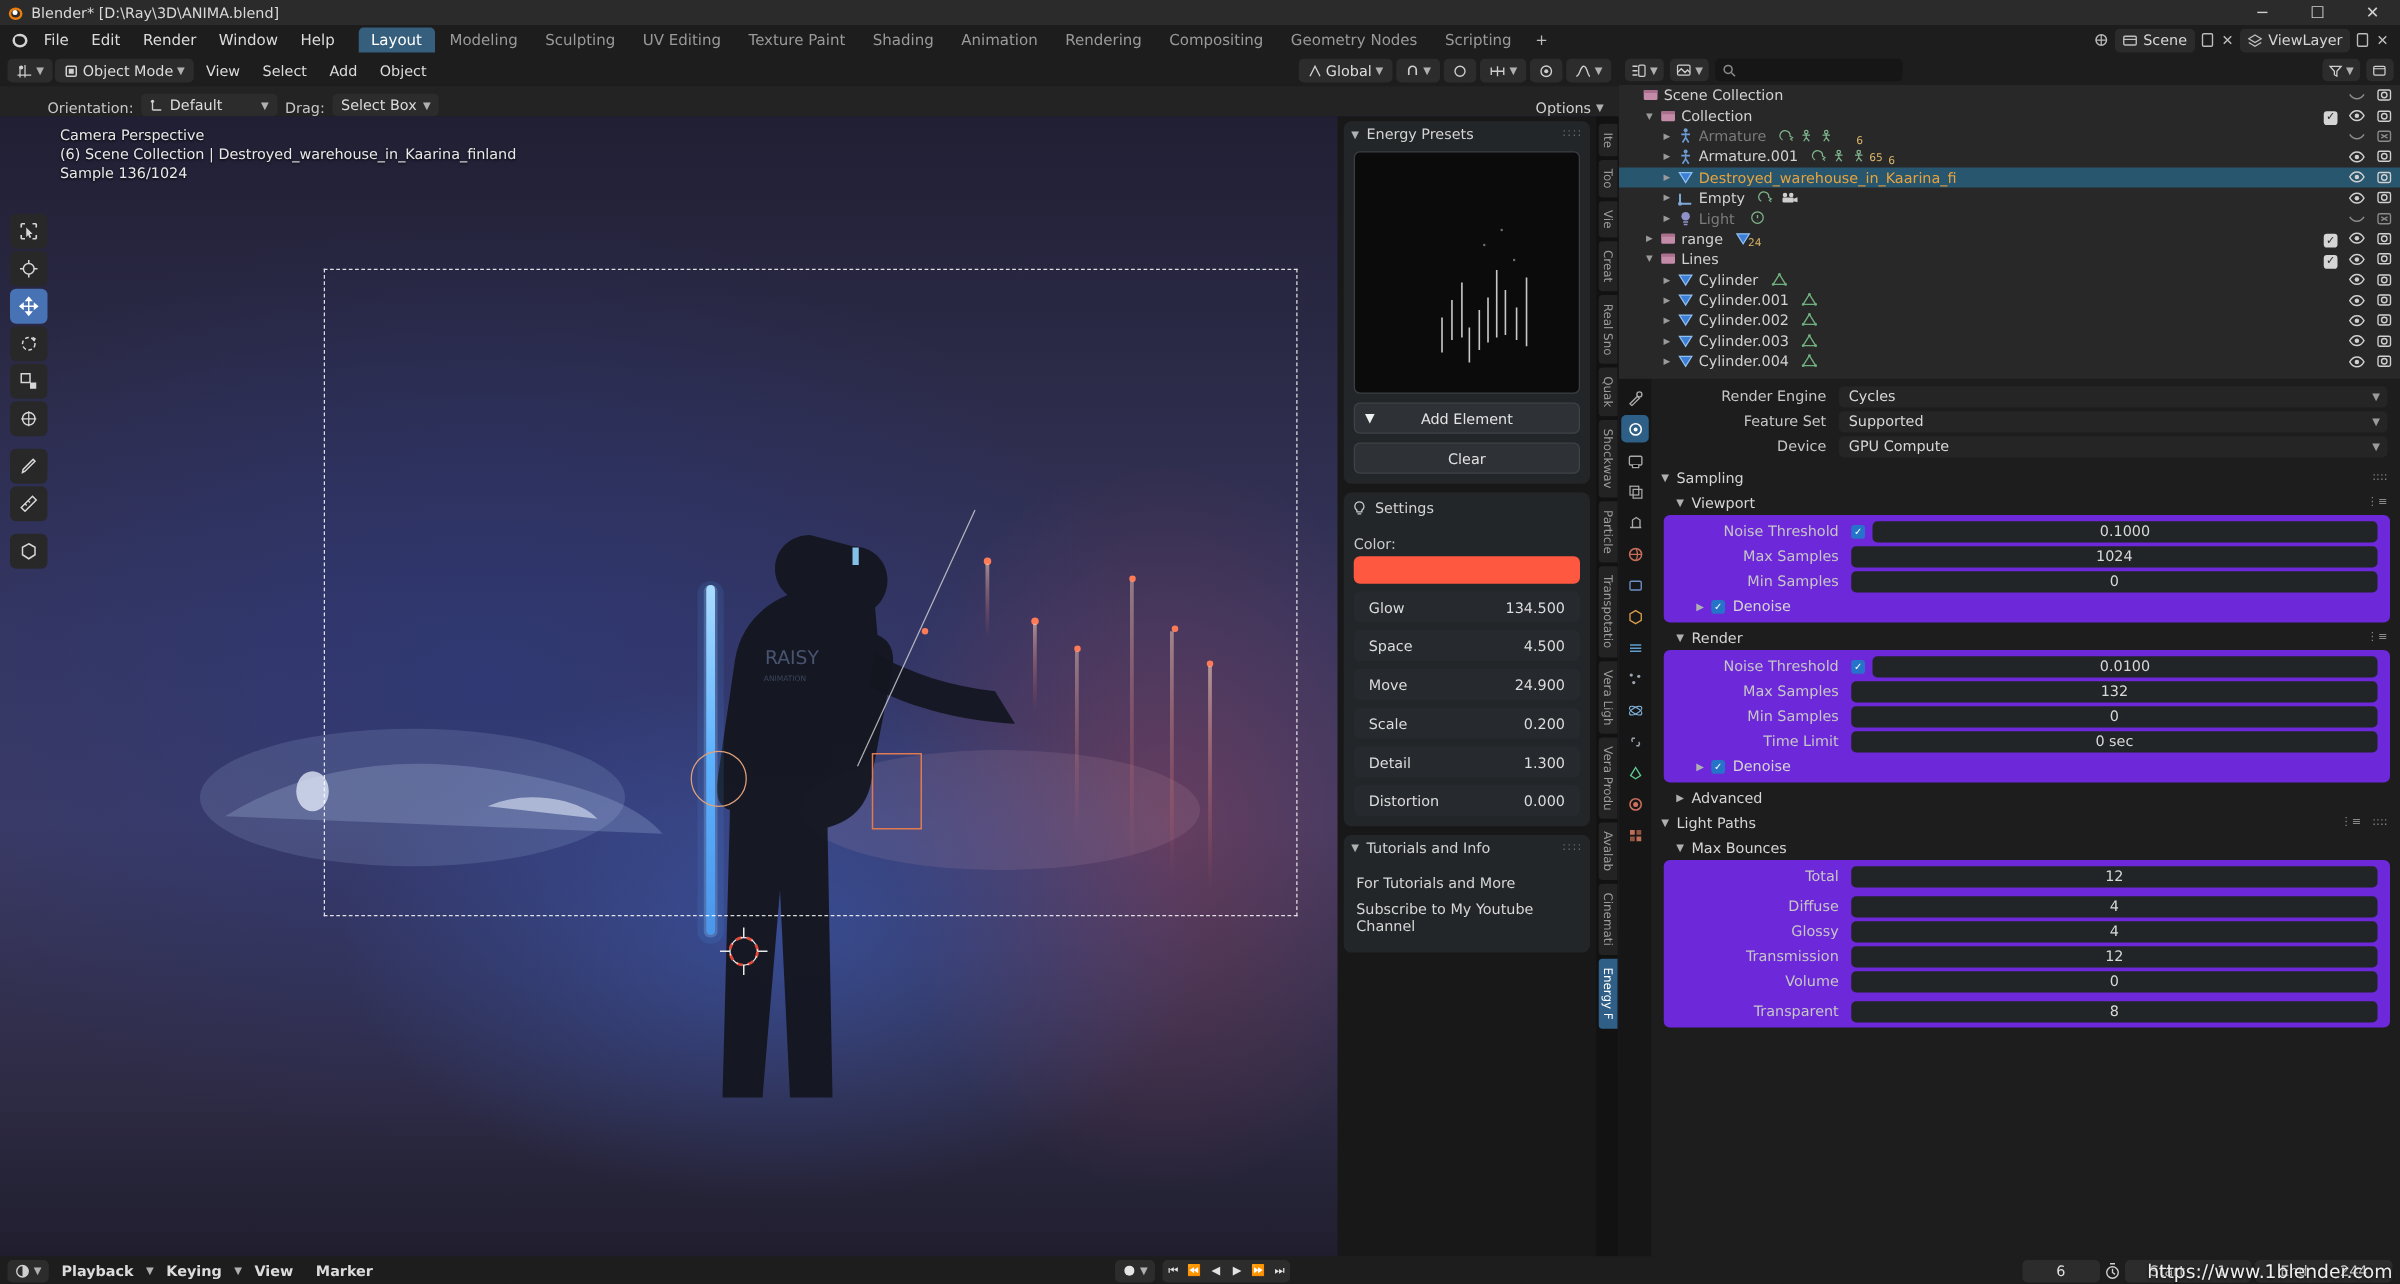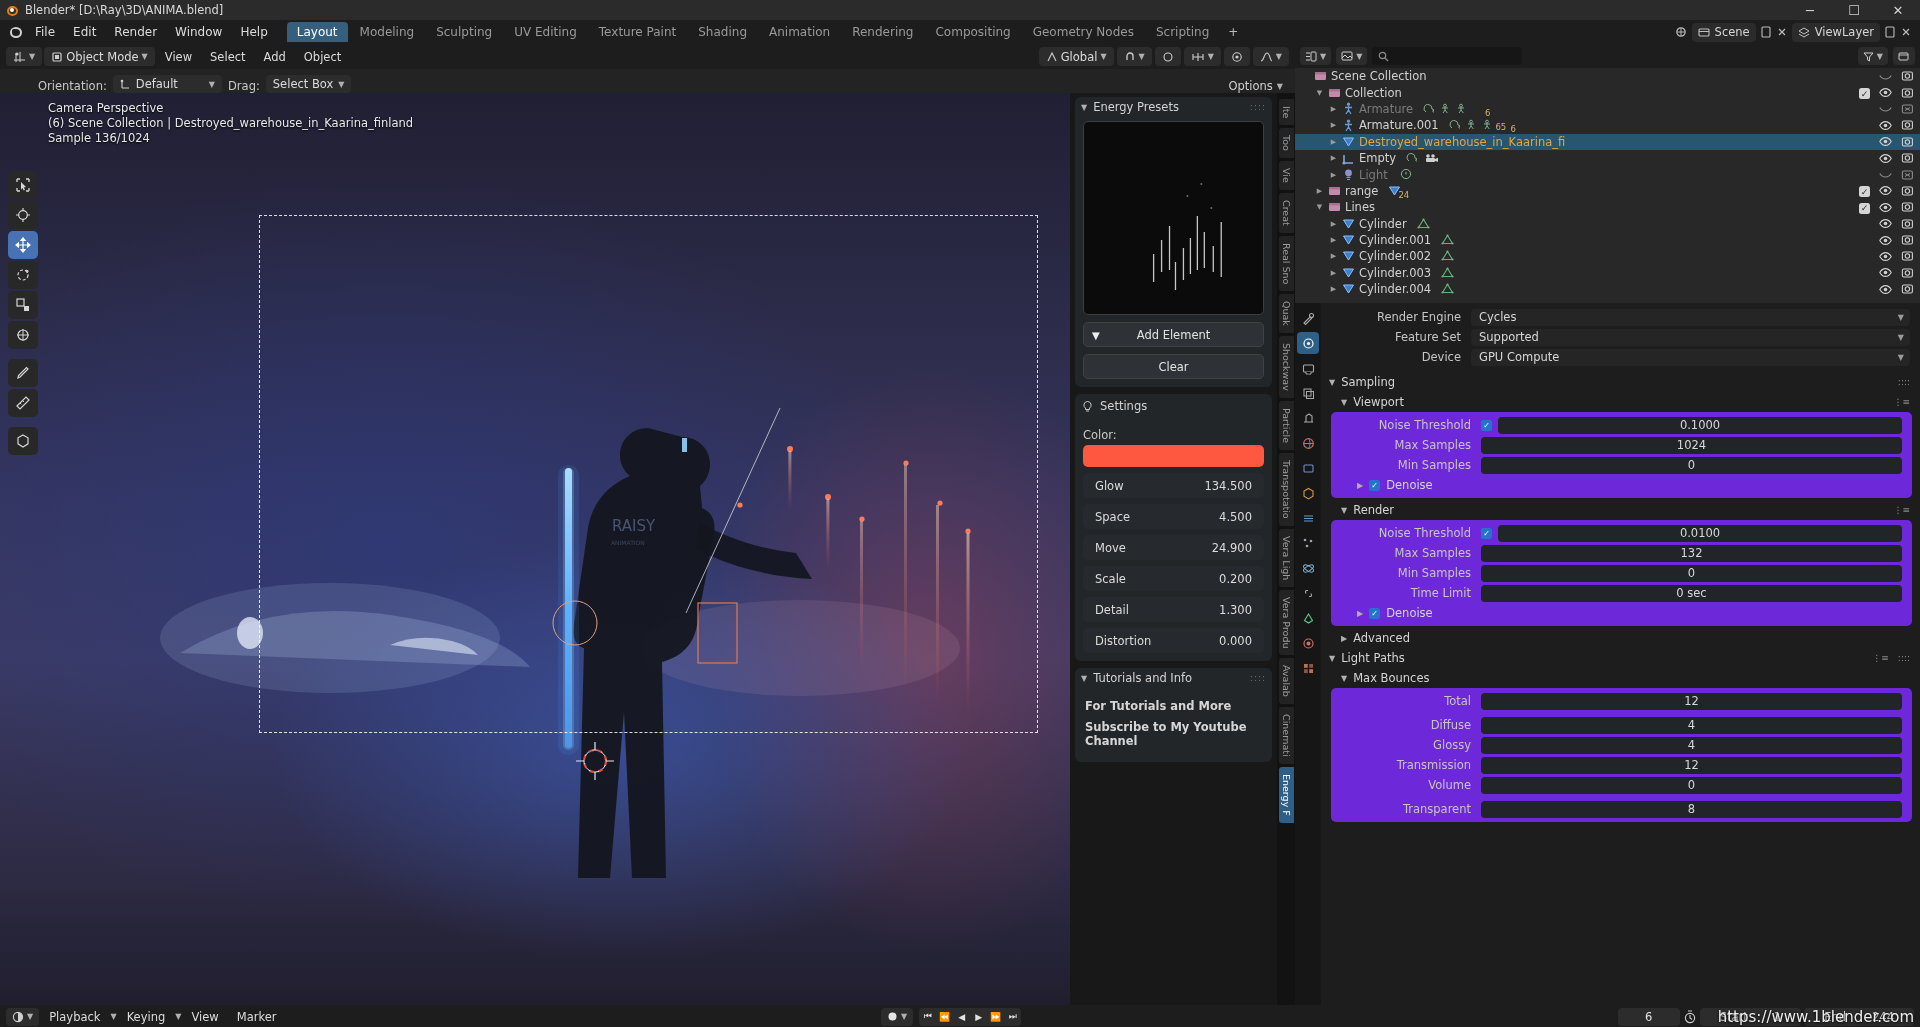--- a/index.html
+++ b/index.html
@@ -155,21 +155,21 @@
     color:#8a8a8a; font-size:9px; }
   .grp { background:#6d28d9; border-radius:5px; margin:0 8px 2px 10px; padding:3px 0; }
   .chkbox { width:11px; height:11px; border-radius:2.5px; background:#2574c9;
     display:inline-flex; align-items:center; justify-content:center; color:#fff; font-size:8px; }
 
   
   .timeline { height:46px; background:#1d1d1d; width:1920px; display:flex; flex-direction:column; }
   .tl-header { height:23px; display:flex; align-items:center; gap:2px; padding:0 6px; }
   .tl-chip { display:flex; align-items:center; gap:3px; background:#2c2c2c; border-radius:4px;
     height:18px; padding:0 6px; font-size:11.5px; color:#d6d6d6; }
-  .tl-menu { padding:0 8px; font-size:11.5px; color:#dcdcdc; }
+  .tl-menu { padding:0 8px; font-size:11.5px; color:#dcdcdc;font-weight:bold; }
   .tl-center { margin-left:auto; margin-right:auto; display:flex; align-items:center; gap:6px; }
   .playbtns { display:flex; background:#2c2c2c; border-radius:4px; overflow:hidden; }
   .playbtn { width:17px; height:18px; display:flex; align-items:center; justify-content:center;
     color:#e2e2e2; font-size:9px; }
   .tl-right { display:flex; align-items:center; gap:3px; }
   .frame-field { background:#2c2c2c; border-radius:4px; height:18px; min-width:62px;
     display:flex; align-items:center; justify-content:center; font-size:11.5px; color:#e0e0e0; }
   .se-field { background:#2c2c2c; border-radius:4px; height:18px; display:flex;
     align-items:center; gap:26px; padding:0 20px; font-size:11.5px; color:#d6d6d6; }
 
@@ -595,21 +595,21 @@
               </div>
             </div>
           </div>
 
           <div class="pnl" style="background:#232629;">
             <div class="pnl-head">
               <span class="chev">▼</span>
               <span>Tutorials and Info</span>
               <span class="grip">::::</span>
             </div>
-            <div class="pnl-body" style="padding-bottom:14px;font-weight:bold;">
+            <div class="pnl-body" style="padding-bottom:14px;">
               <div class="info-line">For Tutorials and More</div>
               <div class="info-line">Subscribe to My Youtube Channel</div>
             </div>
           </div>
 
         </div>
 
         <div class="ntabs">
           <span class="ntab">Ite</span>
           <span class="ntab">Too</span>

